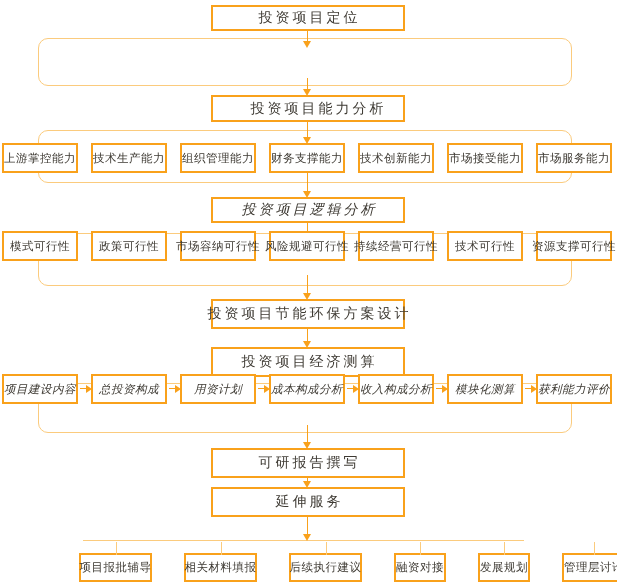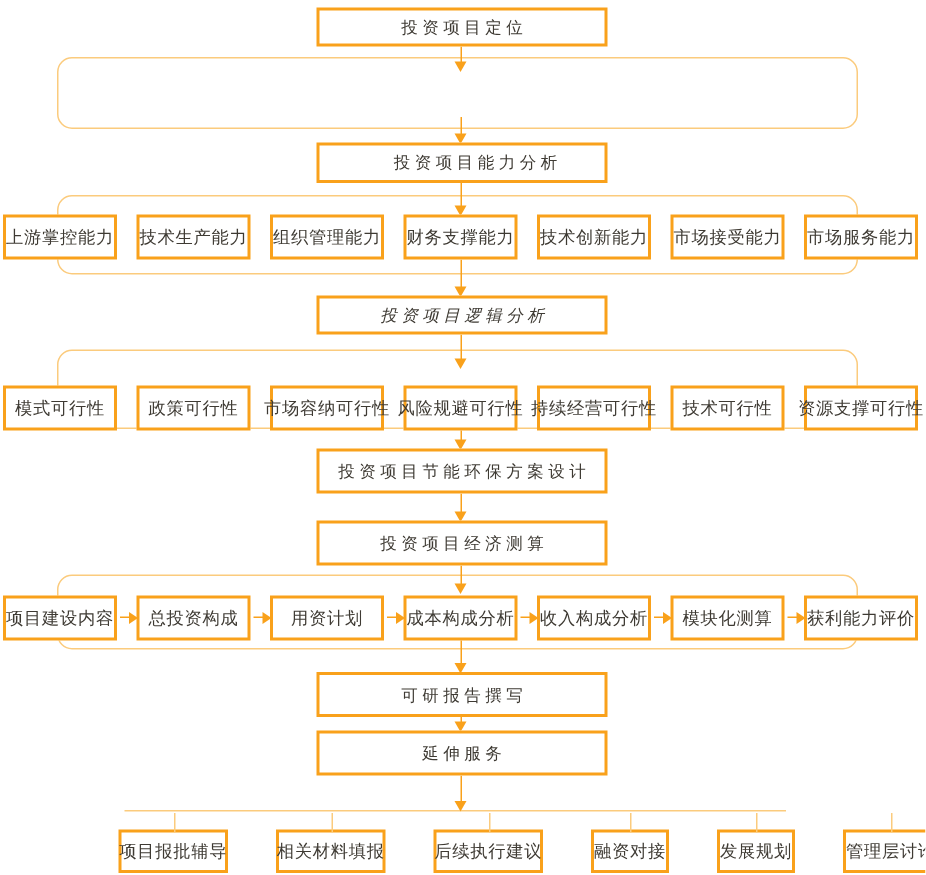--- a/index.html
+++ b/index.html
@@ -12,21 +12,21 @@
   #canvas{
     position:relative;width:617px;height:583px;background:var(--bg);
     font-family:"DejaVu Serif","Liberation Serif",serif;
     color:var(--tx);overflow:hidden;
   }
   
   .tbox{
     position:absolute;left:211px;width:194px;box-sizing:border-box;
     border:2px solid var(--o);background:#fff;z-index:3;
     display:flex;align-items:center;justify-content:center;
-    font-size:11px;letter-spacing:3px;text-indent:3px;white-space:nowrap;
+    font-size:14px;letter-spacing:3px;text-indent:3px;white-space:nowrap;
   }
   
   .gbox{
     position:absolute;left:38px;width:534px;box-sizing:border-box;
     border:1px solid var(--lo);border-radius:10px;background:transparent;z-index:1;
   }
   
   .row{
     position:absolute;left:2px;width:610px;height:30px;display:flex;
     justify-content:space-between;z-index:3;
@@ -84,31 +84,31 @@
   <div class="row" style="top:143px;">
 
   <div class="fbox">上游掌控能力</div>
       <div class="fbox">技术生产能力</div>
       <div class="fbox">组织管理能力</div>
       <div class="fbox">财务支撑能力</div>
       <div class="fbox">技术创新能力</div>
       <div class="fbox">市场接受能力</div>
       <div class="fbox">市场服务能力</div>
     </div>
-  <div class="row" style="top:257px;font-family:Liberation Mono, monospace;">
+  <div class="row" style="top:231px;font-family:Liberation Mono, monospace;">
 
   <div class="fbox">模式可行性</div>
       <div class="fbox">政策可行性</div>
       <div class="fbox">市场容纳可行性</div>
       <div class="fbox">风险规避可行性</div>
       <div class="fbox">持续经营可行性</div>
       <div class="fbox">技术可行性</div>
       <div class="fbox">资源支撑可行性</div>
     </div>
-  <div class="row arrows" style="top:397px;">
+  <div class="row arrows" style="top:374px;font-style:italic;">
 
   <div class="fbox">项目建设内容</div>
       <div class="fbox">总投资构成</div>
       <div class="fbox">用资计划</div>
       <div class="fbox">成本构成分析</div>
       <div class="fbox">收入构成分析</div>
       <div class="fbox">模块化测算</div>
       <div class="fbox">获利能力评价</div>
     </div>
   <div class="row bottom" style="top:553px;">

